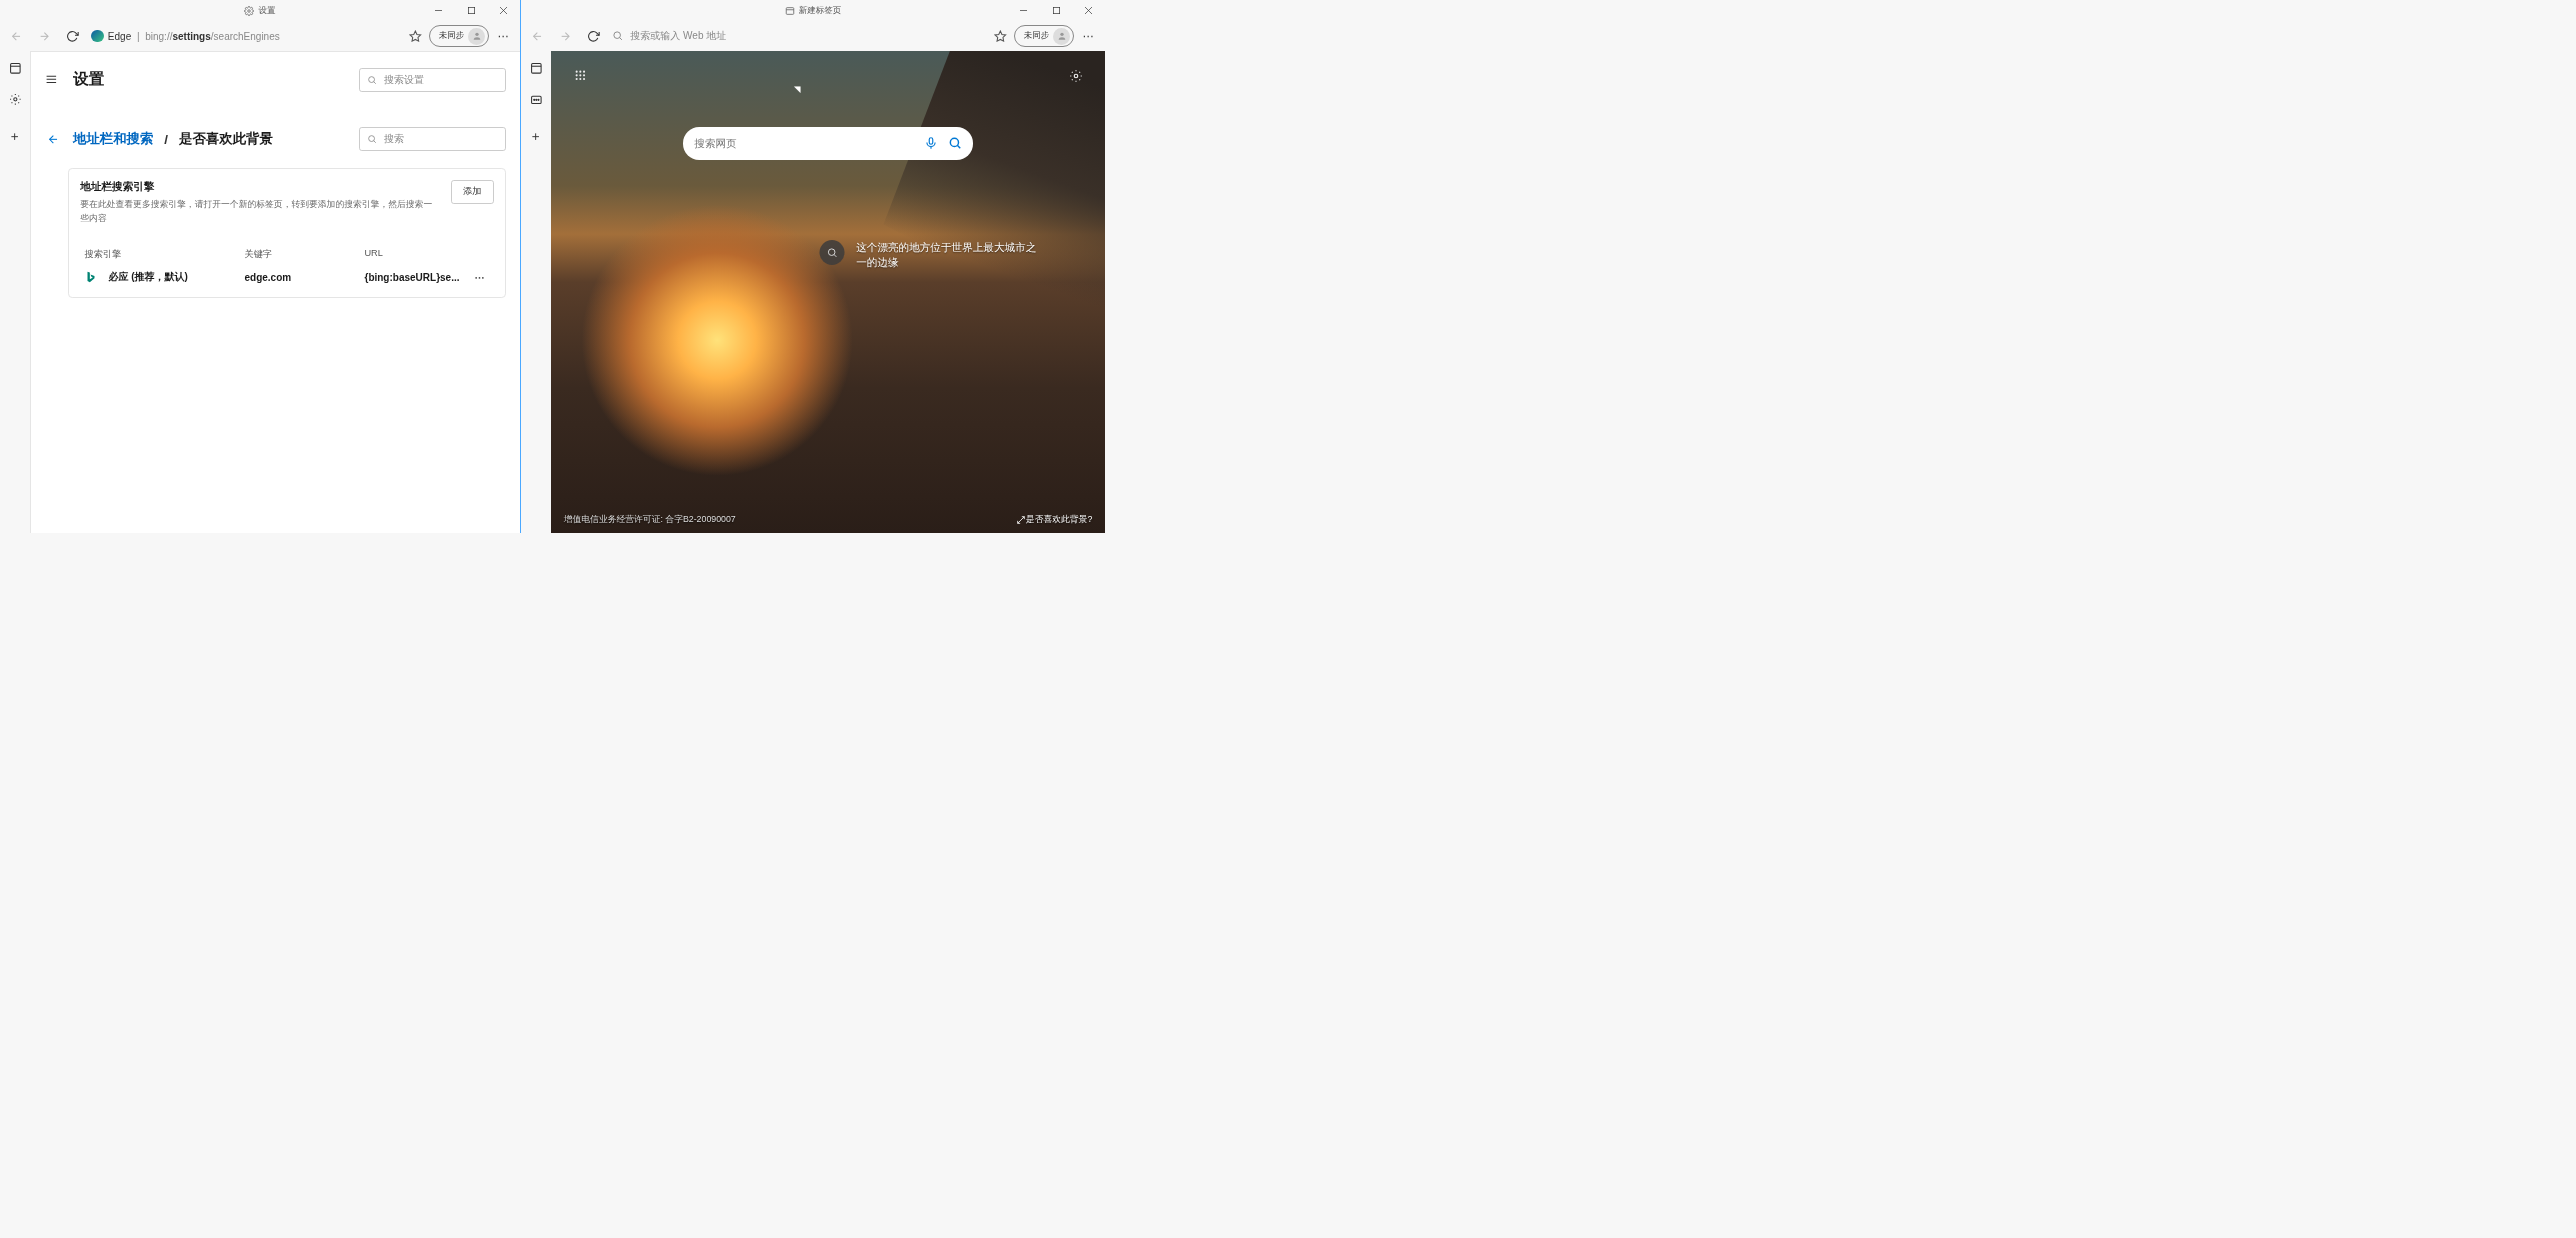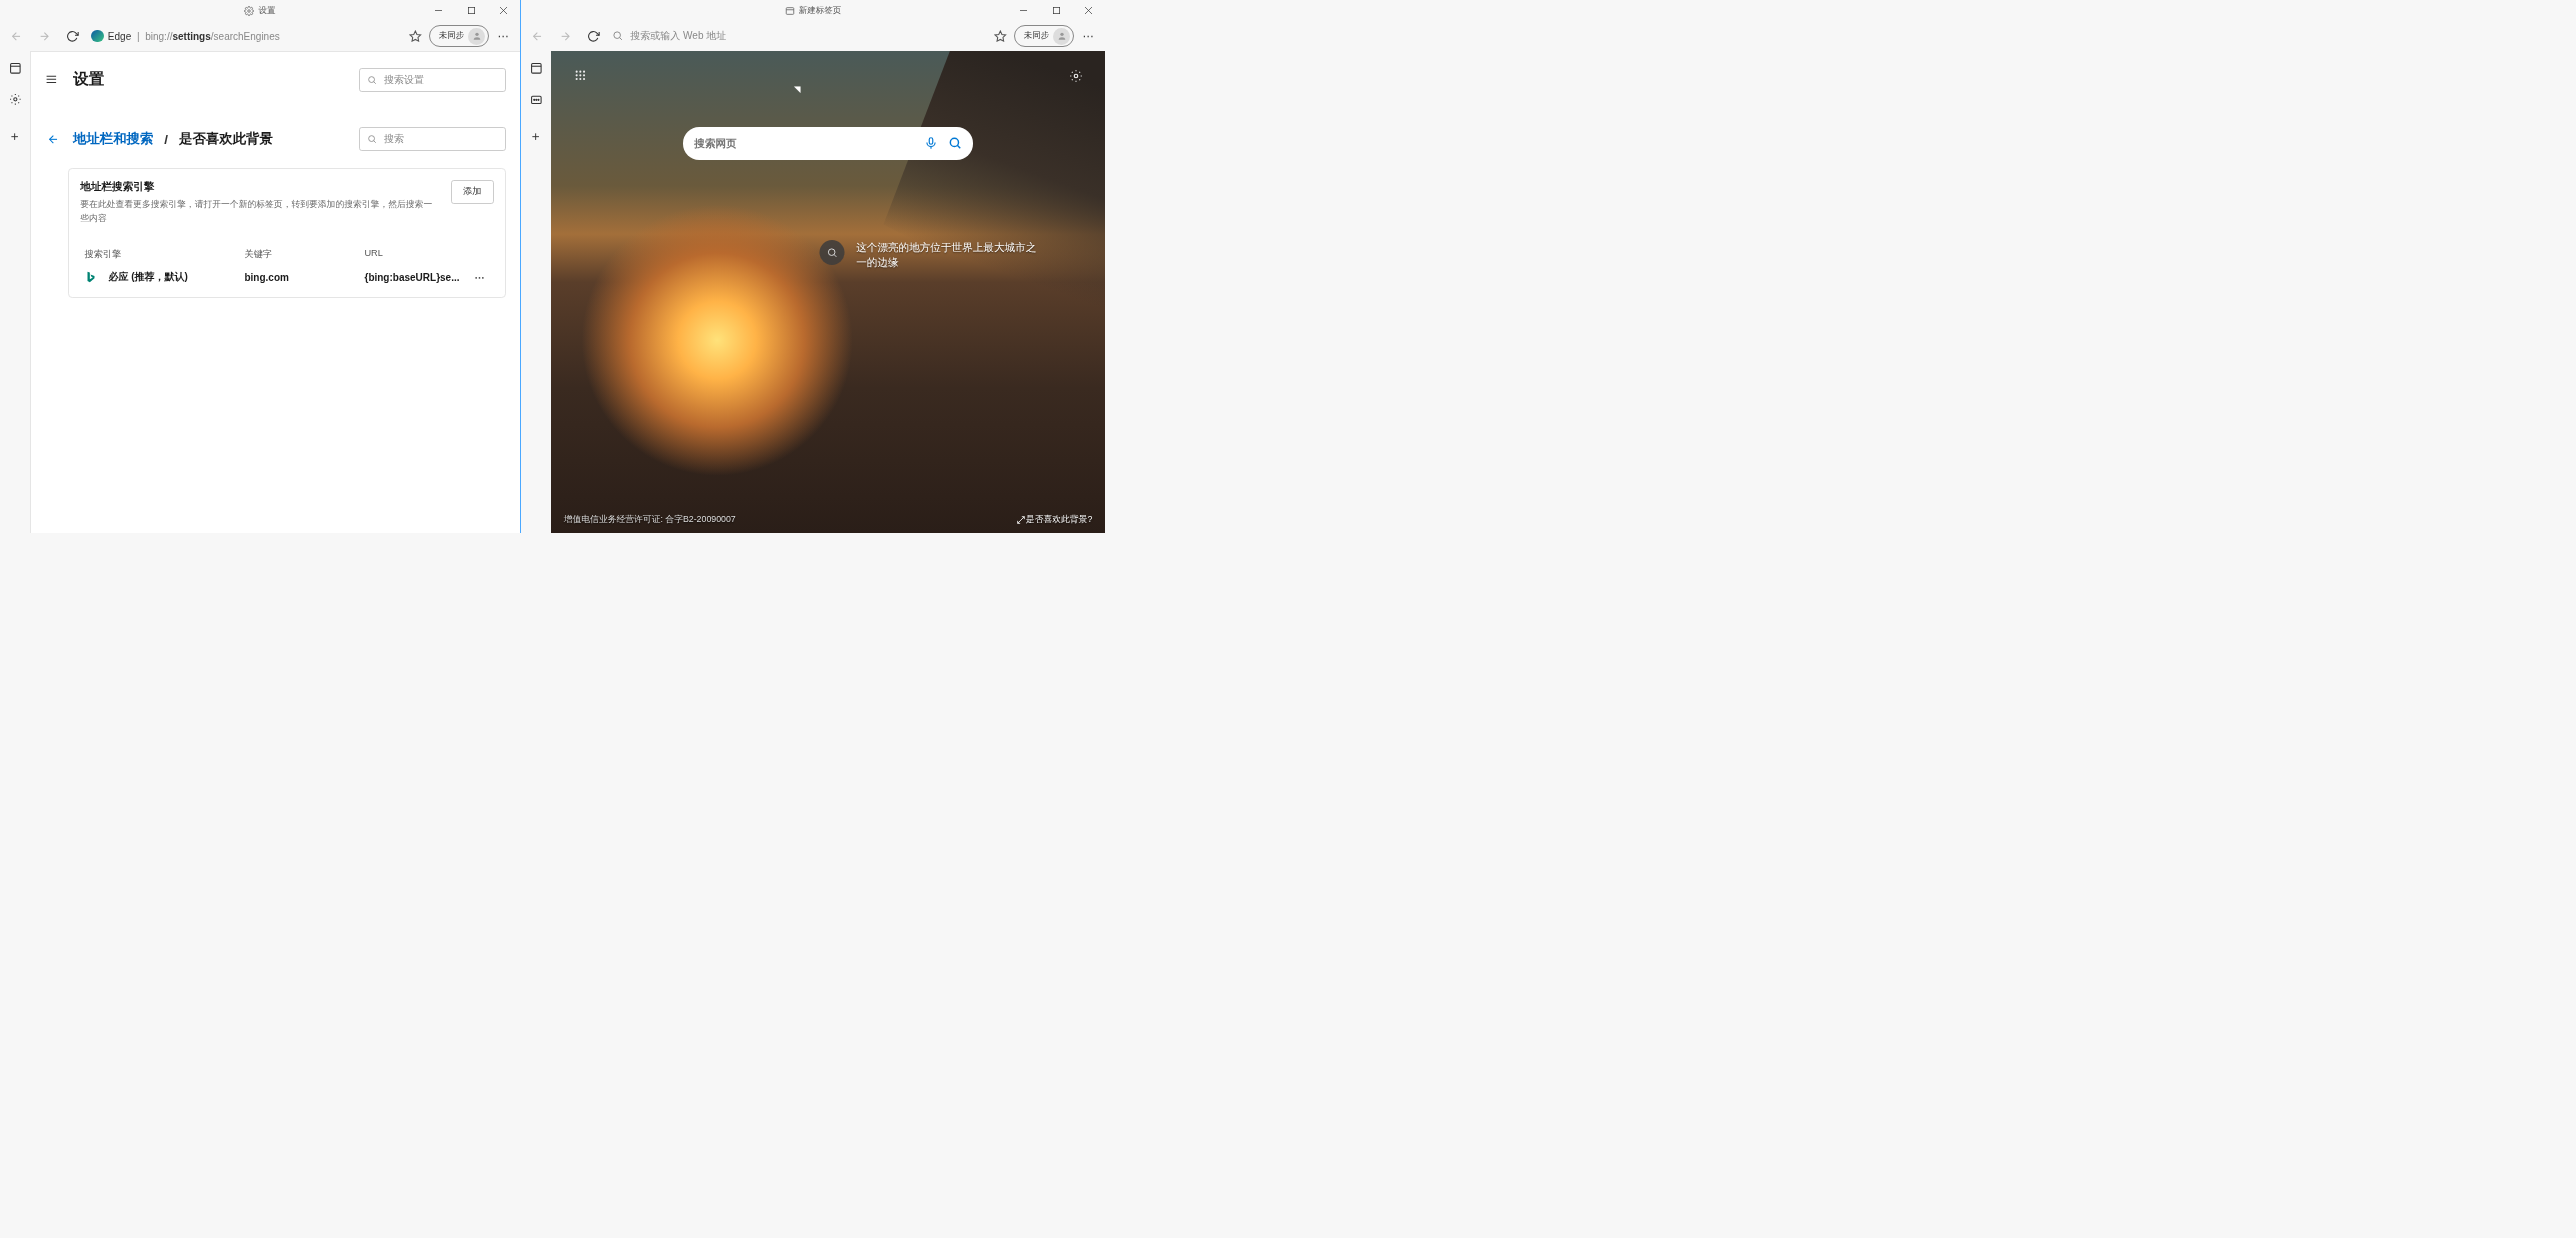--- a/index.html
+++ b/index.html
@@ -63,21 +63,21 @@
     radial-gradient(circle at 30% 60%, #ffe27a 0%, #ffb347 8%, #b96a2e 18%, rgba(0,0,0,0) 28%),
     linear-gradient(180deg, #4a5a58 0%, #6a5a3c 28%, #a36f3a 38%, #5a3e2a 48%, #3a2a20 70%, #2a1e18 100%);
   }
   .ntp-bg::after{ content:""; position:absolute; right:0; top:0; width:40%; height:60%;
     background: linear-gradient(200deg, #2a2420 10%, #3a3028 40%, rgba(0,0,0,0) 70%);
     clip-path: polygon(30% 0, 100% 0, 100% 100%, 0 60%);
   }
   .ntp-top { position: absolute; top: 12.7px; left: 17px; right: 17px; display: flex; justify-content: space-between; }
   .ntp-icon-btn { width: 24px; height: 24px; display: flex; align-items: center; justify-content: center; color: #eee; }
   .ntp-search { position: absolute; top: 76px; left: 50%; transform: translateX(-50%); width: 290px; height: 32.5px; background: #fff; border-radius: 16.2px; display: flex; align-items: center; padding: 0 11.3px; }
-  .ntp-search input { flex: 1; border: none; outline: none; font-size: 10.6px; background: transparent; font-weight: bold; }
+  .ntp-search input { flex: 1; border: none; outline: none; font-size: 10.6px; background: transparent; }
   .ntp-search .mic { color: #0078d4; margin-right: 10px; }
   .ntp-search .sbtn { color: #0078d4; }
   .ntp-teaser { position: absolute; top: 189px; left: 50%; transform: translateX(-8.5px); display: flex; align-items: flex-start; gap: 11.3px; color: #fff; }
   .ntp-teaser .circ { width: 25.4px; height: 25.4px; border-radius: 50%; background: rgba(60,60,60,0.85); display: flex; align-items: center; justify-content: center; }
   .ntp-teaser .txt { font-size: 10.6px; max-width: 184px; line-height: 1.4; text-shadow: 0 0.7px 1.4px rgba(0,0,0,.5);}
   .ntp-foot-l { position: absolute; bottom: 7px; left: 12.7px; color: #ddd; font-size: 8.8px; text-shadow: 0 0.7px 1.4px rgba(0,0,0,.6);}
   .ntp-foot-r { position: absolute; bottom: 7px; right: 12.7px; color: #fff; font-size: 8.8px; display: flex; align-items: center; gap: 0; text-shadow: 0 0.7px 1.4px rgba(0,0,0,.6);}
   .cursor{position:absolute; top:32.5px; left:243px; font-size:8.5px; color:#fff;}
 
   svg { display: block; }
@@ -232,21 +232,21 @@
           </div>
           <div class="grid-row">
             <div class="col1" style="display:flex;align-items:center">
               <span class="bing-ico">
                   <svg viewBox="0 0 24 24" width="14" height="14">
                     <path fill="#008373" d="M6 3l4 1.4v11.3l5.2-3-2.5-1.2-1.6-3.8L18 10.3v4L10 21l-4-2.3z"></path>
                   </svg>
                 </span>
               <span>必应 (推荐，默认)</span>
             </div>
-            <div class="col2">bing.com</div>
+            <div class="col2">edge.com</div>
             <div class="col3" style="display:flex;align-items:center">
               <span style="flex:1">{bing:baseURL}se...</span>
               <span class="row-more">⋯</span>
             </div>
           </div>
         </div>
       </div>
     </div>
   </div>
 </div>

